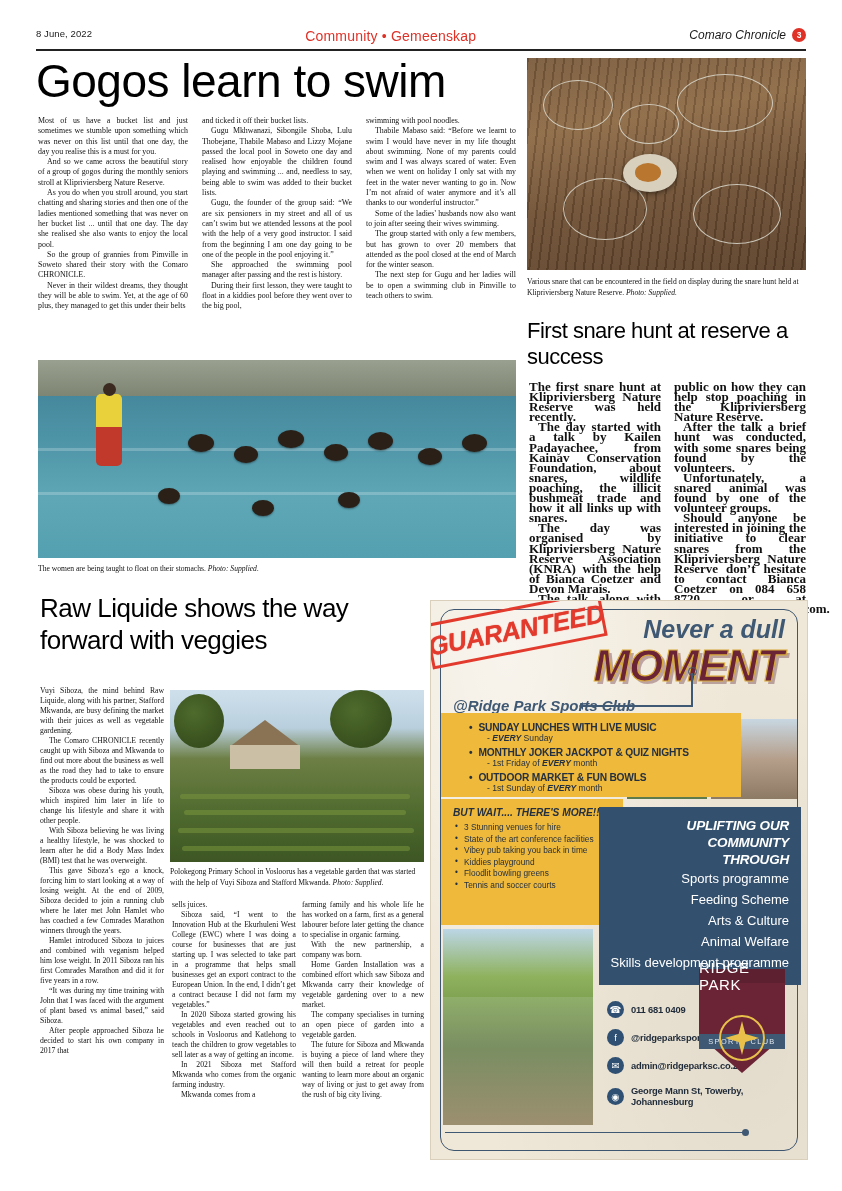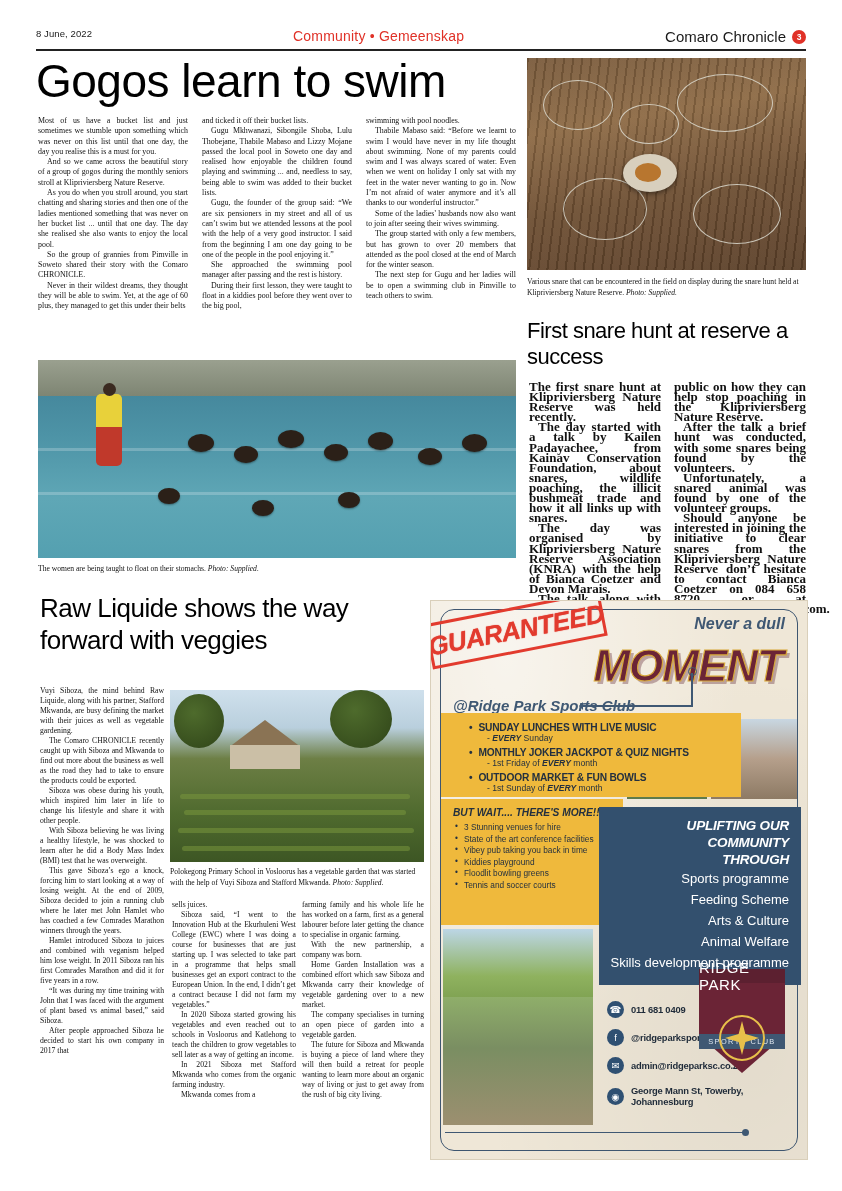--- a/index.html
+++ b/index.html
@@ -13,21 +13,21 @@
 
   
   .masthead {
     position: absolute; left: 36px; top: 28px; width: 770px; height: 22px;
     display: flex; align-items: flex-start; justify-content: space-between;
     font-family: "Liberation Sans", sans-serif;
   }
   .mast-date { font-size: 9.5px; color: #1a1a1a; letter-spacing: .1px; }
   .mast-center { font-size: 14px; color: #e03127; letter-spacing: .2px; }
   .mast-right { display: flex; align-items: center; gap: 6px; }
-  .mast-pub { font-size: 15px; color: #1a1a1a; }
+  .mast-pub { font-size: 12px; color: #1a1a1a; font-style: italic; }
   .page-badge {
     width: 14px; height: 14px; border-radius: 50%;
     background: #e03127; color: #fff; font-size: 8.5px; font-weight: bold;
     display: flex; align-items: center; justify-content: center;
   }
   .mast-rule {
     position: absolute; left: 36px; top: 49px; width: 770px; height: 2px;
     background: #222;
   }
 
@@ -183,21 +183,21 @@
     border: 3px solid #e23b2e; color:#e23b2e;
     display:flex; align-items:center; justify-content:center;
     font-size: 26px; font-weight:bold; font-style: italic;
     letter-spacing:-0.5px;
     text-shadow: 0 0 1px #e23b2e;
     background: rgba(255,255,255,.12);
     z-index: 6;
   }
   .ad-never {
     position:absolute; right:22px; top:14px;
-    font-size: 16px; font-style: italic; font-weight: bold; color:#3f5873;
+    font-size: 25px; font-style: italic; font-weight: bold; color:#3f5873;
   }
   .ad-moment {
     position:absolute; right:24px; top:40px;
     font-size: 44px; font-style: italic; font-weight: bold;
     color:#6b2436; letter-spacing:-1px;
     -webkit-text-stroke: 1.2px #d8a93c;
     text-shadow: 3px 3px 0 rgba(90,28,44,.35);
   }
   .ad-venue {
     position:absolute; left:22px; top:96px;

